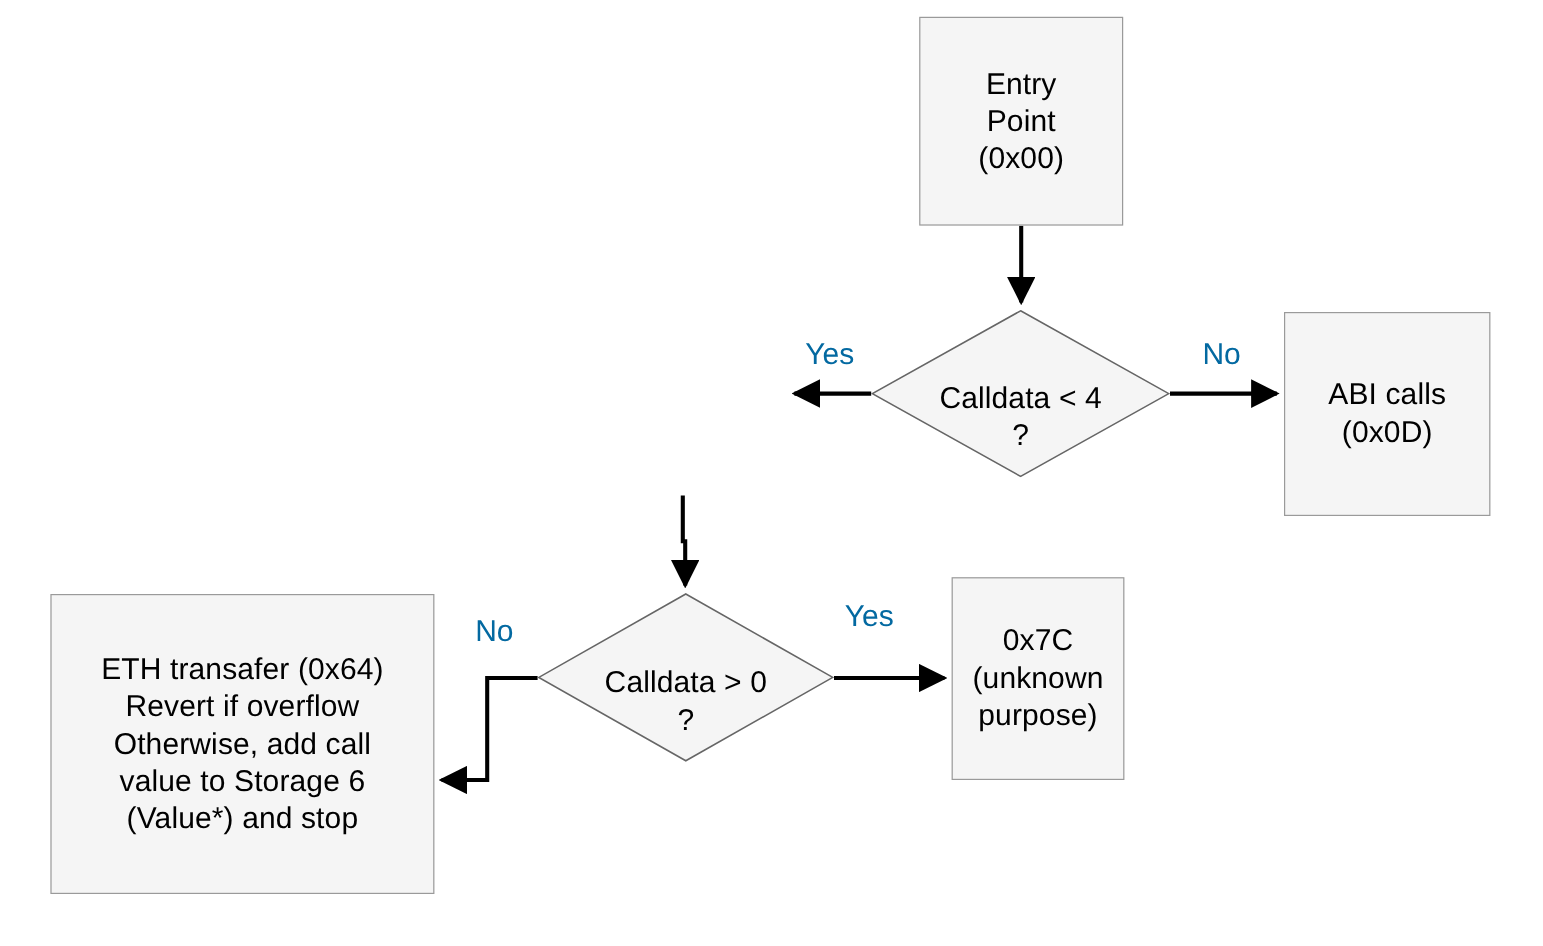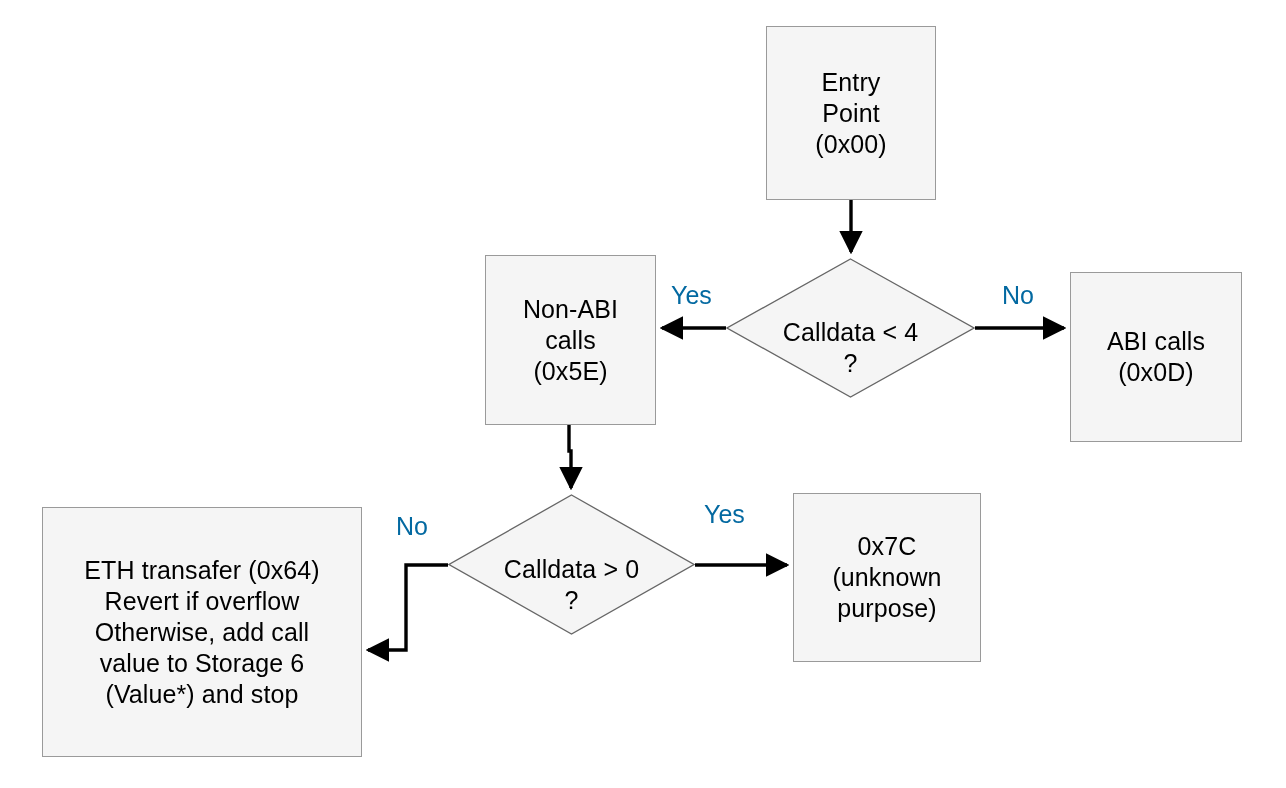--- a/index.html
+++ b/index.html
@@ -30,21 +30,20 @@
     position: absolute;
     box-sizing: border-box;
     display: flex;
     align-items: center;
     justify-content: center;
     text-align: center;
   }
   .node.process {
     background: #f5f5f5;
     border: 1.6px solid #9a9a9a;
-    margin-top: 12px;
   }
   .node-label {
     color: #000000;
     font-size: 25px;
     line-height: 31px;
     white-space: pre-line;
     letter-spacing: 0.1px;
   }
   .node.decision {
     background: transparent;
@@ -118,40 +117,35 @@
   </div>
 
   <div class="node decision" style="left:726px; top:258px; width:249px; height:140px;">
     <svg class="diamond-svg" width="249" height="140" viewBox="0 0 249 140">
       <polygon points="124.5,1 248,70 124.5,139 1,70" fill="#f5f5f5" stroke="#666666" stroke-width="1.3"></polygon>
     </svg>
     <div class="node-label">Calldata &lt; 4
 ?</div>
   </div>
 
-  <div class="node process" style="left:485px; top:243px; width:171px; height:170px;">
-    <div class="node-label">Non-ABI
-calls
-(0x5E)</div>
-  </div>
 
   <div class="node process" style="left:1070px; top:260px; width:172px; height:170px;">
     <div class="node-label">ABI calls
 (0x0D)</div>
   </div>
 
   <div class="node decision" style="left:448px; top:494px; width:247px; height:141px;">
     <svg class="diamond-svg" width="247" height="141" viewBox="0 0 247 141">
       <polygon points="123.5,1 246,70.5 123.5,140 1,70.5" fill="#f5f5f5" stroke="#666666" stroke-width="1.3"></polygon>
     </svg>
     <div class="node-label">Calldata &gt; 0
 ?</div>
   </div>
 
-  <div class="node process" style="left:793px; top:481px; width:188px; height:169px;">
+  <div class="node process" style="left:793px; top:481px; width:144px; height:169px;">
     <div class="node-label">0x7C
 (unknown
 purpose)</div>
   </div>
 
   <div class="node process" style="left:42px; top:495px; width:320px; height:250px;text-align:center;">
     <div class="node-label">ETH transafer (0x64)
 Revert if overflow
 Otherwise, add call
 value to Storage 6

